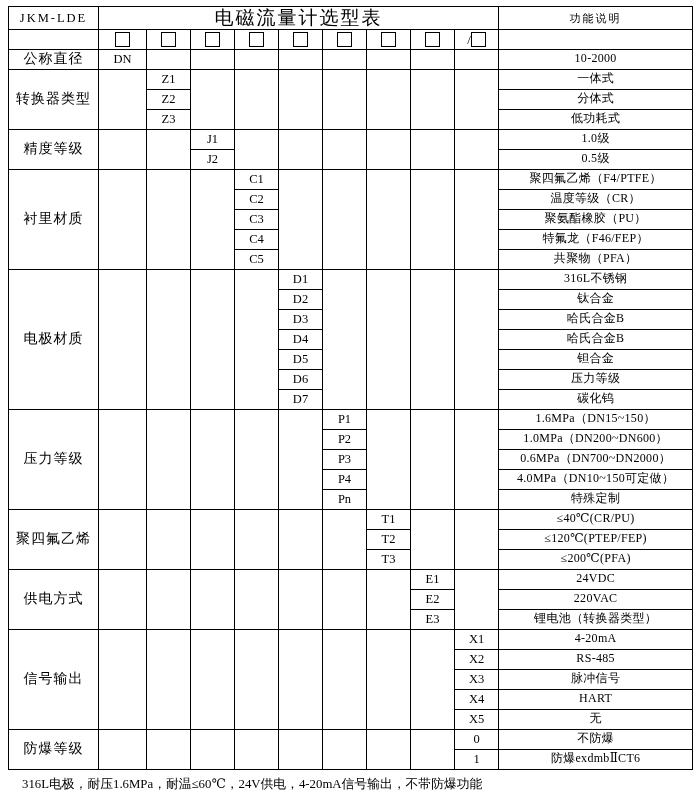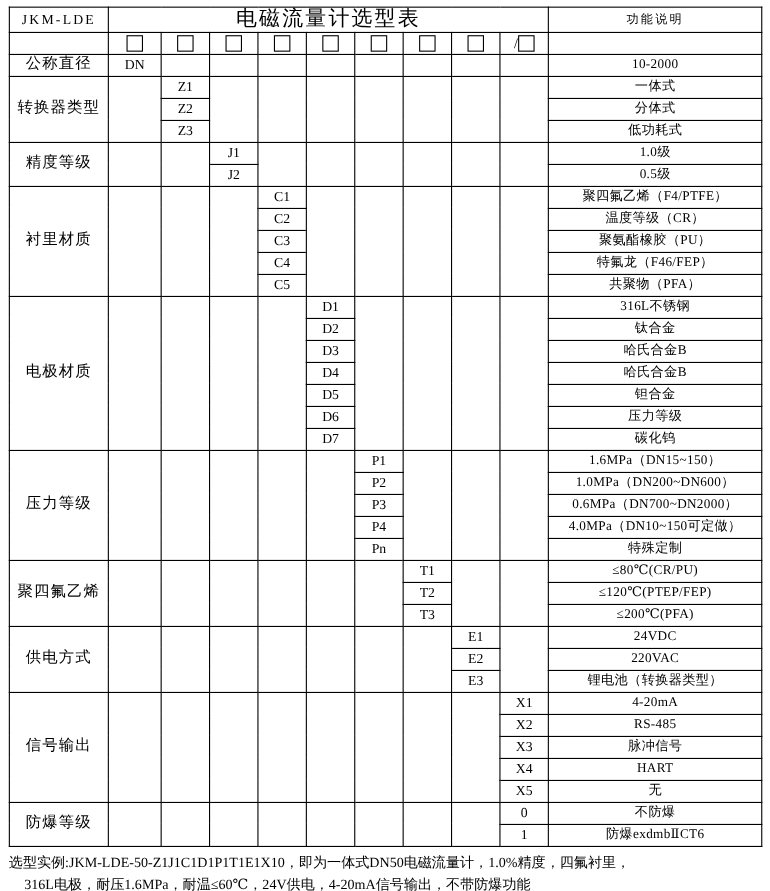--- a/index.html
+++ b/index.html
@@ -268,21 +268,21 @@
           <td class="rowlabel" rowspan="3">聚四氟乙烯</td>
           <td class="blank" rowspan="3"></td>
           <td class="blank" rowspan="3"></td>
           <td class="blank" rowspan="3"></td>
           <td class="blank" rowspan="3"></td>
           <td class="blank" rowspan="3"></td>
           <td class="blank" rowspan="3"></td>
           <td class="code">T1</td>
           <td class="blank" rowspan="3"></td>
           <td class="blank" rowspan="3"></td>
-          <td class="desc">≤80℃(CR/PU)</td>
+          <td class="desc">≤40℃(CR/PU)</td>
         </tr>
         <tr>
           <td class="code">T2</td>
           <td class="desc">≤120℃(PTEP/FEP)</td>
         </tr>
         <tr>
           <td class="code">T3</td>
           <td class="desc">≤200℃(PFA)</td>
         </tr>
         <tr>
@@ -349,18 +349,17 @@
           <td class="desc">不防爆</td>
         </tr>
         <tr>
           <td class="code">1</td>
           <td class="desc">防爆exdmbⅡCT6</td>
         </tr>
       </tbody>
   </table>
 
   <div class="footer">
-    <div class="line">选型实例:JKM-LDE-50-Z1J1C1D1P1T1E1X10，即为一体式DN50电磁流量计，1.0%精度，四氟衬里，</div>
     <div class="line indent">316L电极，耐压1.6MPa，耐温≤60℃，24V供电，4-20mA信号输出，不带防爆功能</div>
 
   </div>
 
 </div>
 
 </body></html>

